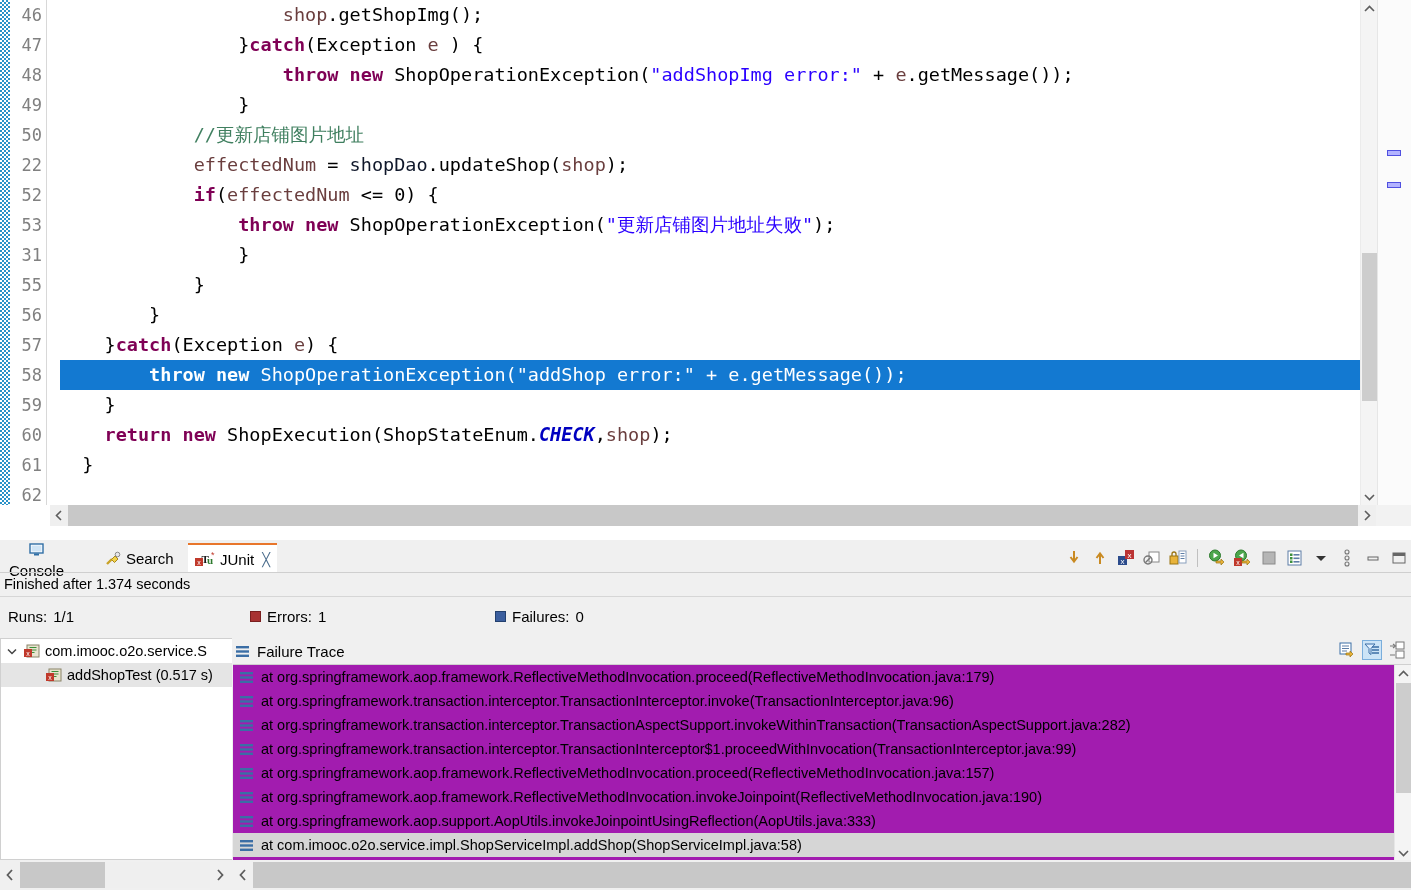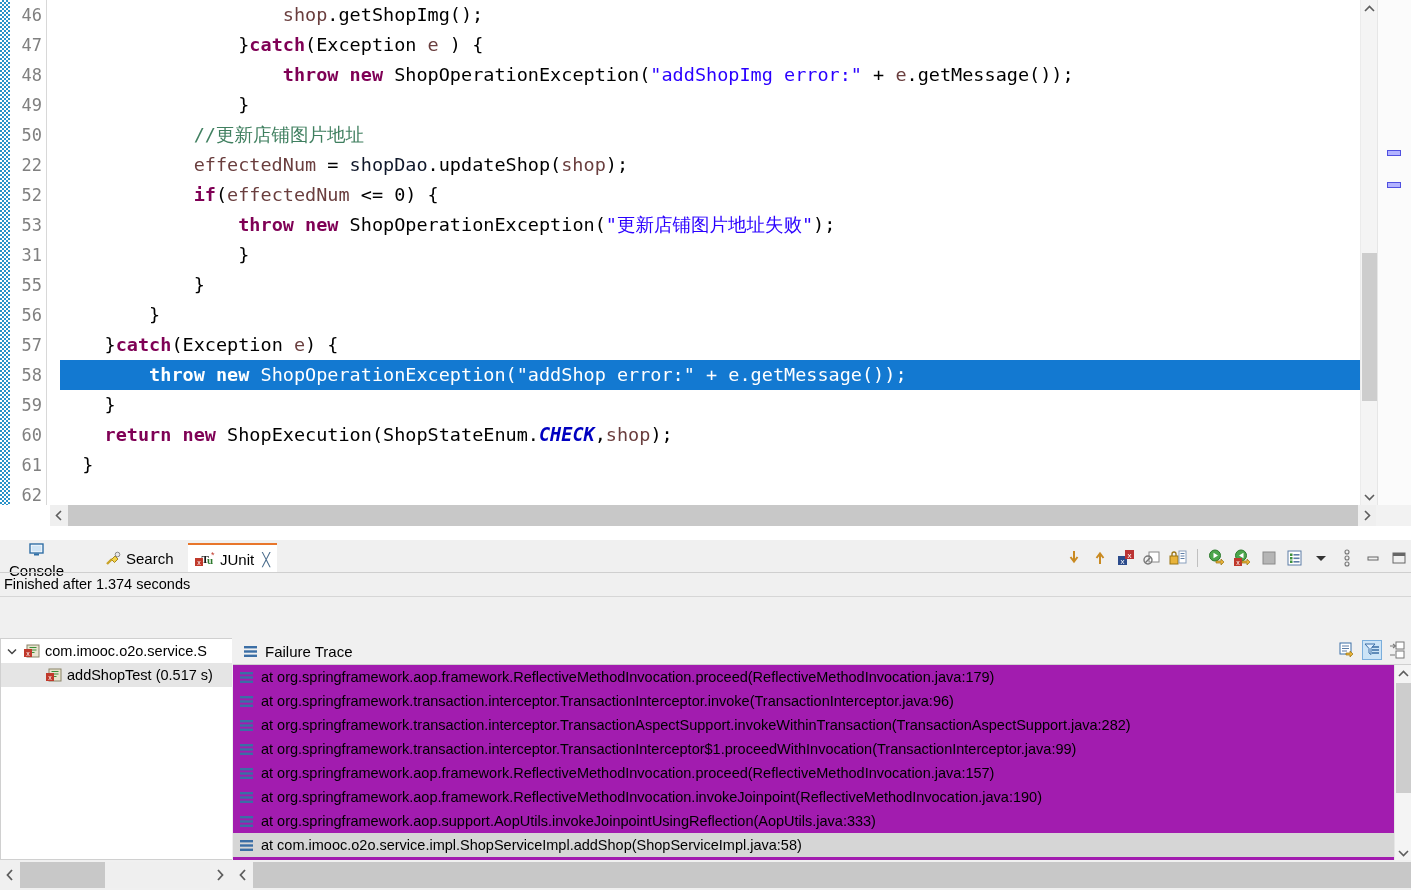--- a/index.html
+++ b/index.html
@@ -100,21 +100,21 @@
 
   
   .tree { position:absolute; left:0; top:98px; width:232px; height:222px; background:#ffffff;
           border:1px solid #d0d0d0; border-right:none; }
   .tnode { display:flex; align-items:center; gap:5px; height:24px; font-size:14.5px; color:#000;
            white-space:nowrap; padding-left:6px; }
   .tnode.sel { background:#e5e5e5; }
   .twisty { width:12px; text-align:center; color:#444; font-size:11px; }
 
   .tracepane { position:absolute; left:233px; top:98px; width:1178px; height:222px; background:#ffffff; }
-  .trace-head { height:26px; display:flex; align-items:center; gap:7px; padding-left:10px;
+  .trace-head { height:26px; display:flex; align-items:center; gap:7px; padding-left:2px;
                 background:#f0f0f0; font-size:15px; color:#000; position:relative; }
   .trace-tools{ position:absolute; right:4px; top:2px; display:flex; align-items:center; gap:5px;}
   .trace-list { position:relative; height:196px; overflow:hidden; background:#a21caf;
                 border-top:1px solid #d0d0d0; }
   .trow { display:flex; align-items:center; gap:7px; height:24px; padding-left:6px;
           font-size:14.5px; color:#000; white-space:nowrap; }
   .trow.sel { background:#d6d6d6; }
 
   .trace-vscroll { position:absolute; right:0; top:0; width:17px; height:196px; background:#f4f4f4;
                    border-left:1px solid #e6e6e6;}
@@ -343,20 +343,36 @@
         <svg width="16" height="14" viewBox="0 0 16 14">
             <rect x="2" y="2" width="12" height="10" fill="none" stroke="#666"></rect>
             <rect x="2" y="2" width="12" height="3" fill="#666"></rect>
           </svg>
       </div>
     </div>
 
     <div class="finished">Finished after 1.374 seconds</div>
     <div class="statline"></div>
 
+    <div class="counters">
+      <div class="counter" style="left:8px;">
+        <span>Runs:</span>
+        <span>1/1</span>
+      </div>
+      <div class="counter" style="left:250px;">
+        <span class="cbox err"></span>
+        <span>Errors:</span>
+        <span>1</span>
+      </div>
+      <div class="counter" style="left:495px;">
+        <span class="cbox fail"></span>
+        <span>Failures:</span>
+        <span>0</span>
+      </div>
+    </div>
 
     <div class="tree" id="tree">
         <div class="tnode" style="padding-left: 6px; border-radius: 8px;">
           <span class="twisty">
             <svg width="10" height="7" viewBox="0 0 10 7">
               <path d="M1 1.5 L5 5.5 L9 1.5" stroke="#444" stroke-width="1.5" fill="none"></path>
             </svg>
           </span>
           <span>
             <svg width="16" height="15" viewBox="0 0 16 15">

